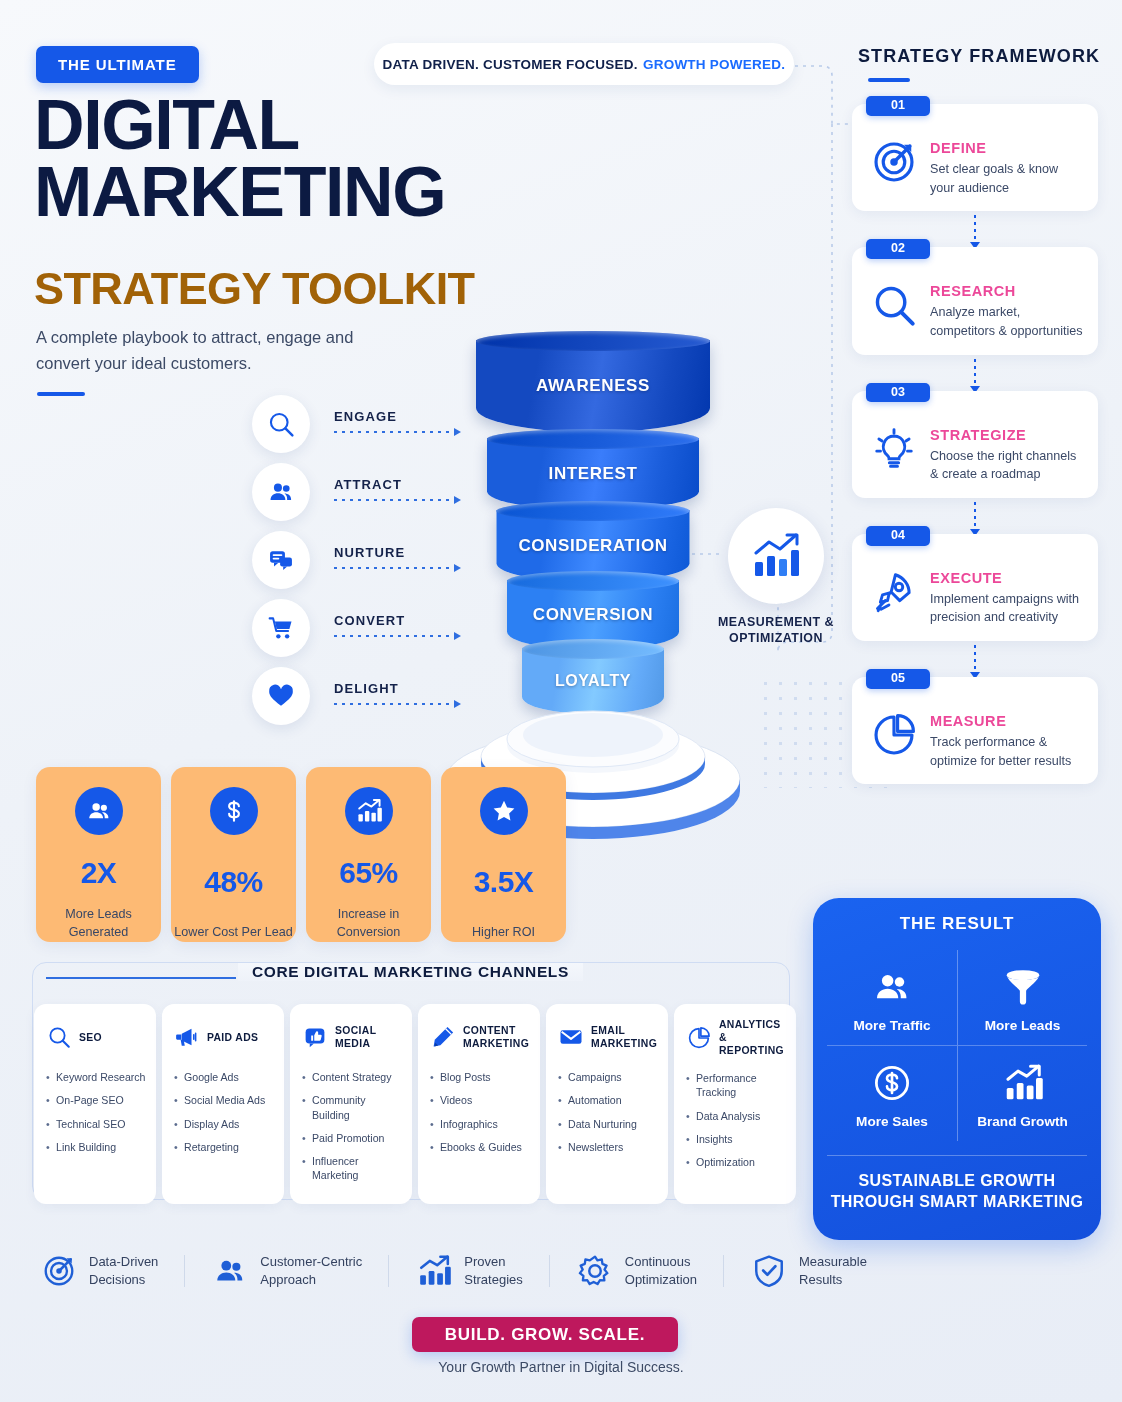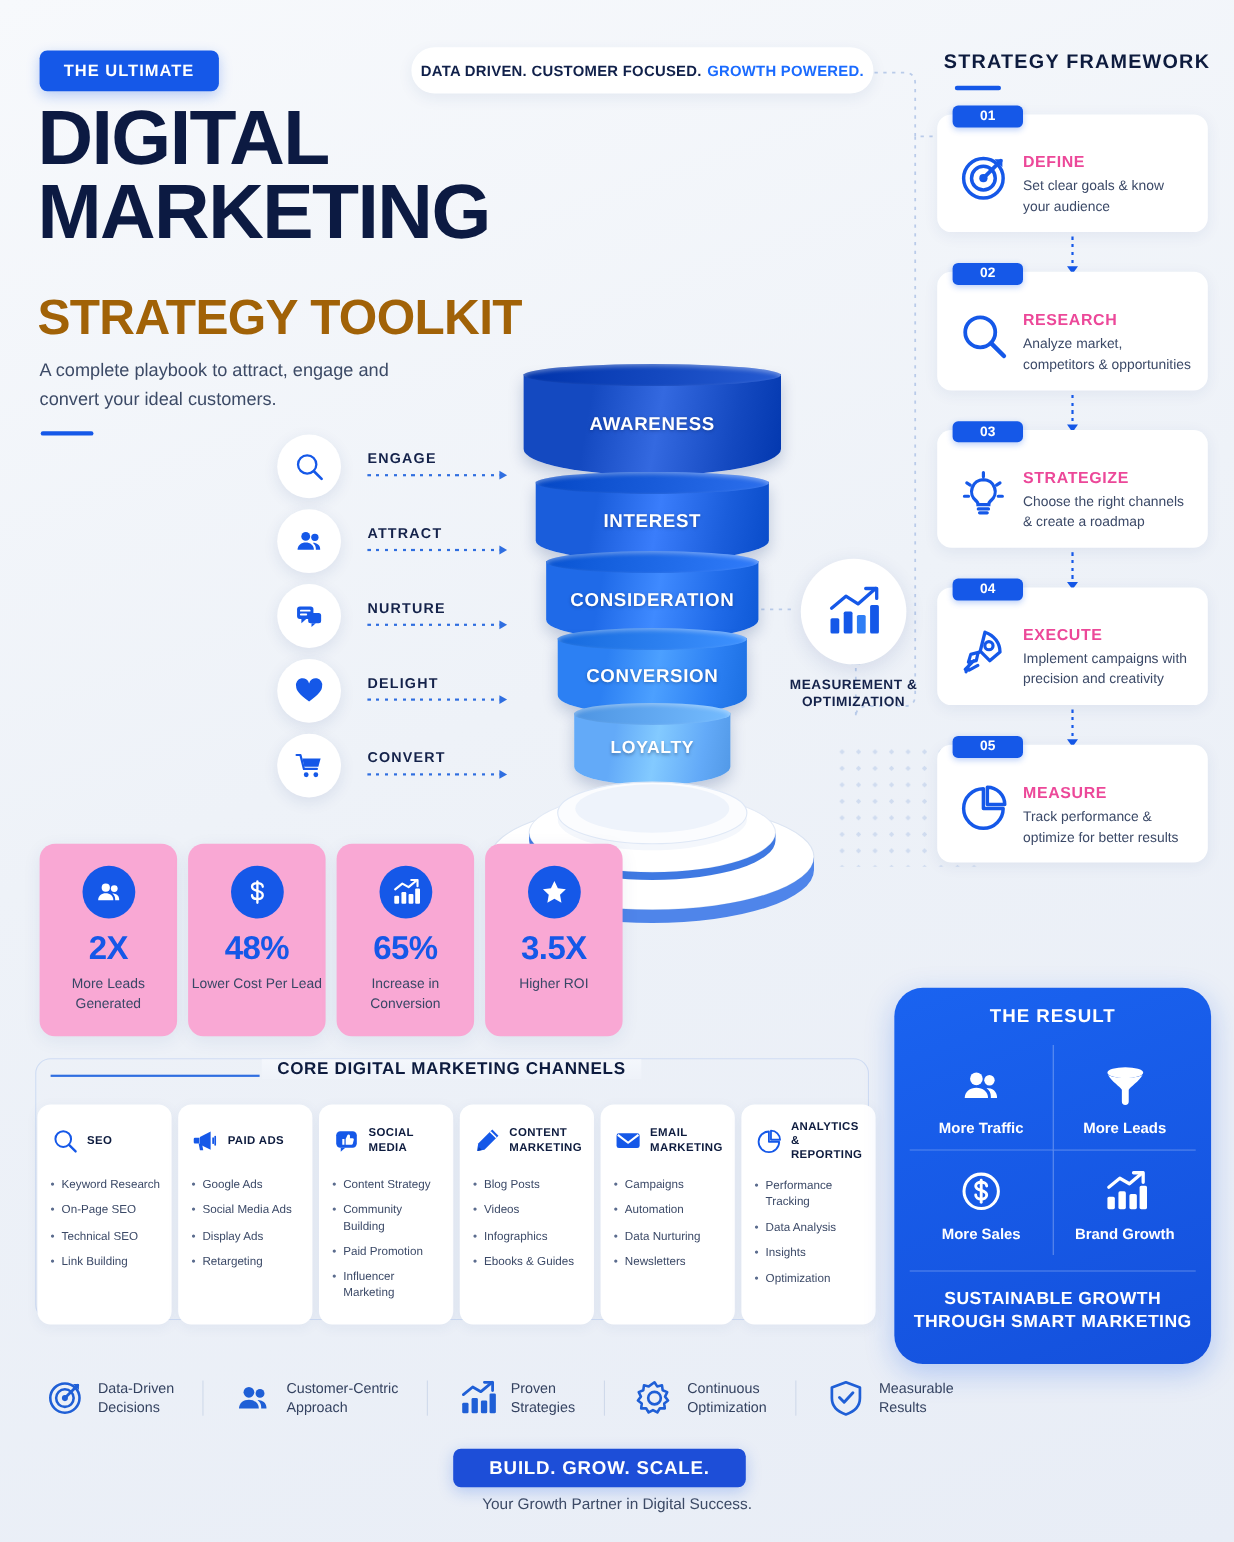--- a/index.html
+++ b/index.html
@@ -124,23 +124,23 @@
   .meas{ position:absolute; left:728px; top:508px; width:96px; text-align:center;}
   .meas-circle{ width:96px; height:96px; border-radius:50%; background:#fff;
     display:flex; align-items:center; justify-content:center;
     box-shadow:0 5px 18px rgba(30,60,130,.12);}
   .meas-lab{ margin-top:10px; font-size:12.4px; font-weight:700; letter-spacing:.5px;
     line-height:1.32; color:#14224a; width:140px; margin-left:-22px;}
 
   
   .stats{ position:absolute; left:36px; top:767px; display:flex; gap:10px;}
   .stat{
-    width:125px; height:175px; background:#f9a8d4; border-radius:14px;
+    width:125px; height:175px; background:#fdba74; border-radius:14px;
     box-shadow:0 4px 16px rgba(30,60,130,.07);
-    display:flex; flex-direction:column; align-items:center; padding-top:20px;
+    display:flex; flex-direction:column; align-items:center; padding-top:20px;justify-content:space-between;
   }
   .stat-ico{ width:48px;height:48px;border-radius:50%;background:#1558e8;
     display:flex;align-items:center;justify-content:center;}
   .stat-val{ font-size:30px; font-weight:800; color:#1558e8; margin-top:11px; letter-spacing:-.5px;}
   .stat-lab{ font-size:12.6px; line-height:1.42; color:#384766; text-align:center; margin-top:6px;}
 
   
   .ch-box{ position:absolute; left:32px; top:962px; width:758px; height:238px;
     border:1.5px solid #cfdcf3; border-radius:14px; }
   .ch-head{
@@ -180,21 +180,21 @@
 
   
   .feat{ position:absolute; left:40px; top:1252px; width:830px; display:flex; align-items:center;}
   .feat-item{ display:flex; align-items:center; gap:11px; }
   .feat-ico{ width:38px; height:38px; display:flex;align-items:center;justify-content:center;}
   .feat-lab{ font-size:13px; line-height:1.38; color:#344260;}
   .feat-sep{ width:1px; height:32px; background:#cfd9ea; margin:0 26px;}
 
   
   .cta{ position:absolute; left:412px; top:1317px; width:266px; height:35px;
-    background:#1d4ed8; color:#fff; border-radius:7px; display:flex;
+    background:#be185d; color:#fff; border-radius:7px; display:flex;
     align-items:center; justify-content:center; font-size:17px; font-weight:700;
     letter-spacing:.7px; box-shadow:0 4px 14px rgba(21,88,232,.25);}
   .foot-note{ position:absolute; left:0; right:0; top:1359px; text-align:center;
     font-size:14px; color:#3c4a66;}
 
   .dots{ position:absolute; left:758px; top:676px; width:132px; height:112px; opacity:.55;
     background-image:radial-gradient(#b9cbe9 1.9px, transparent 2px);
     background-size:15px 15px;}
 </style>
 </head>
@@ -407,36 +407,36 @@
             <rect x="15" y="13" width="13.5" height="10.5" rx="2.6" fill="#1558e8"></rect>
             <path d="M18.5 23.5 l0 4 l4.5-4z" fill="#1558e8"></path>
           </svg>
         </span>
     <span class="rail-lab">NURTURE</span>
     <span class="rail-dash"></span>
   </div>
   <div class="rail-row">
     <span class="rail-ico">
           <svg width="28" height="28" viewBox="0 0 32 32" aria-hidden="true">
-            <path d="M16 27 C6 20 2.5 15.4 2.5 11.2 A6.7 6.7 0 0 1 16 8.4 A6.7 6.7 0 0 1 29.5 11.2 C29.5 15.4 26 20 16 27z" fill="#1558e8"></path>
-          </svg>
-        </span>
-    <span class="rail-lab">DELIGHT</span>
-    <span class="rail-dash"></span>
-  </div>
-  <div class="rail-row">
-    <span class="rail-ico">
-          <svg width="28" height="28" viewBox="0 0 32 32" aria-hidden="true">
             <path d="M3 5 h4 l3.6 14.5 h13.5" fill="none" stroke="#1558e8" stroke-width="2.3" stroke-linecap="round" stroke-linejoin="round"></path>
             <path d="M9 8.5 h19 l-2.4 8.6 H11z" fill="#1558e8"></path>
             <circle cx="13" cy="25.5" r="2.5" fill="#1558e8"></circle>
             <circle cx="23" cy="25.5" r="2.5" fill="#1558e8"></circle>
           </svg>
         </span>
     <span class="rail-lab">CONVERT</span>
+    <span class="rail-dash"></span>
+  </div>
+  <div class="rail-row">
+    <span class="rail-ico">
+          <svg width="28" height="28" viewBox="0 0 32 32" aria-hidden="true">
+            <path d="M16 27 C6 20 2.5 15.4 2.5 11.2 A6.7 6.7 0 0 1 16 8.4 A6.7 6.7 0 0 1 29.5 11.2 C29.5 15.4 26 20 16 27z" fill="#1558e8"></path>
+          </svg>
+        </span>
+    <span class="rail-lab">DELIGHT</span>
     <span class="rail-dash"></span>
   </div>
     </div>
 
   <div class="meas">
     <div class="meas-circle">
       <svg width="50" height="48" viewBox="0 0 50 48">
         <rect x="4" y="30" width="8" height="14" rx="1.5" fill="#1558e8"></rect>
         <rect x="16" y="24" width="8" height="20" rx="1.5" fill="#1558e8"></rect>
         <rect x="28" y="27" width="8" height="17" rx="1.5" fill="#2f7ef5"></rect>

